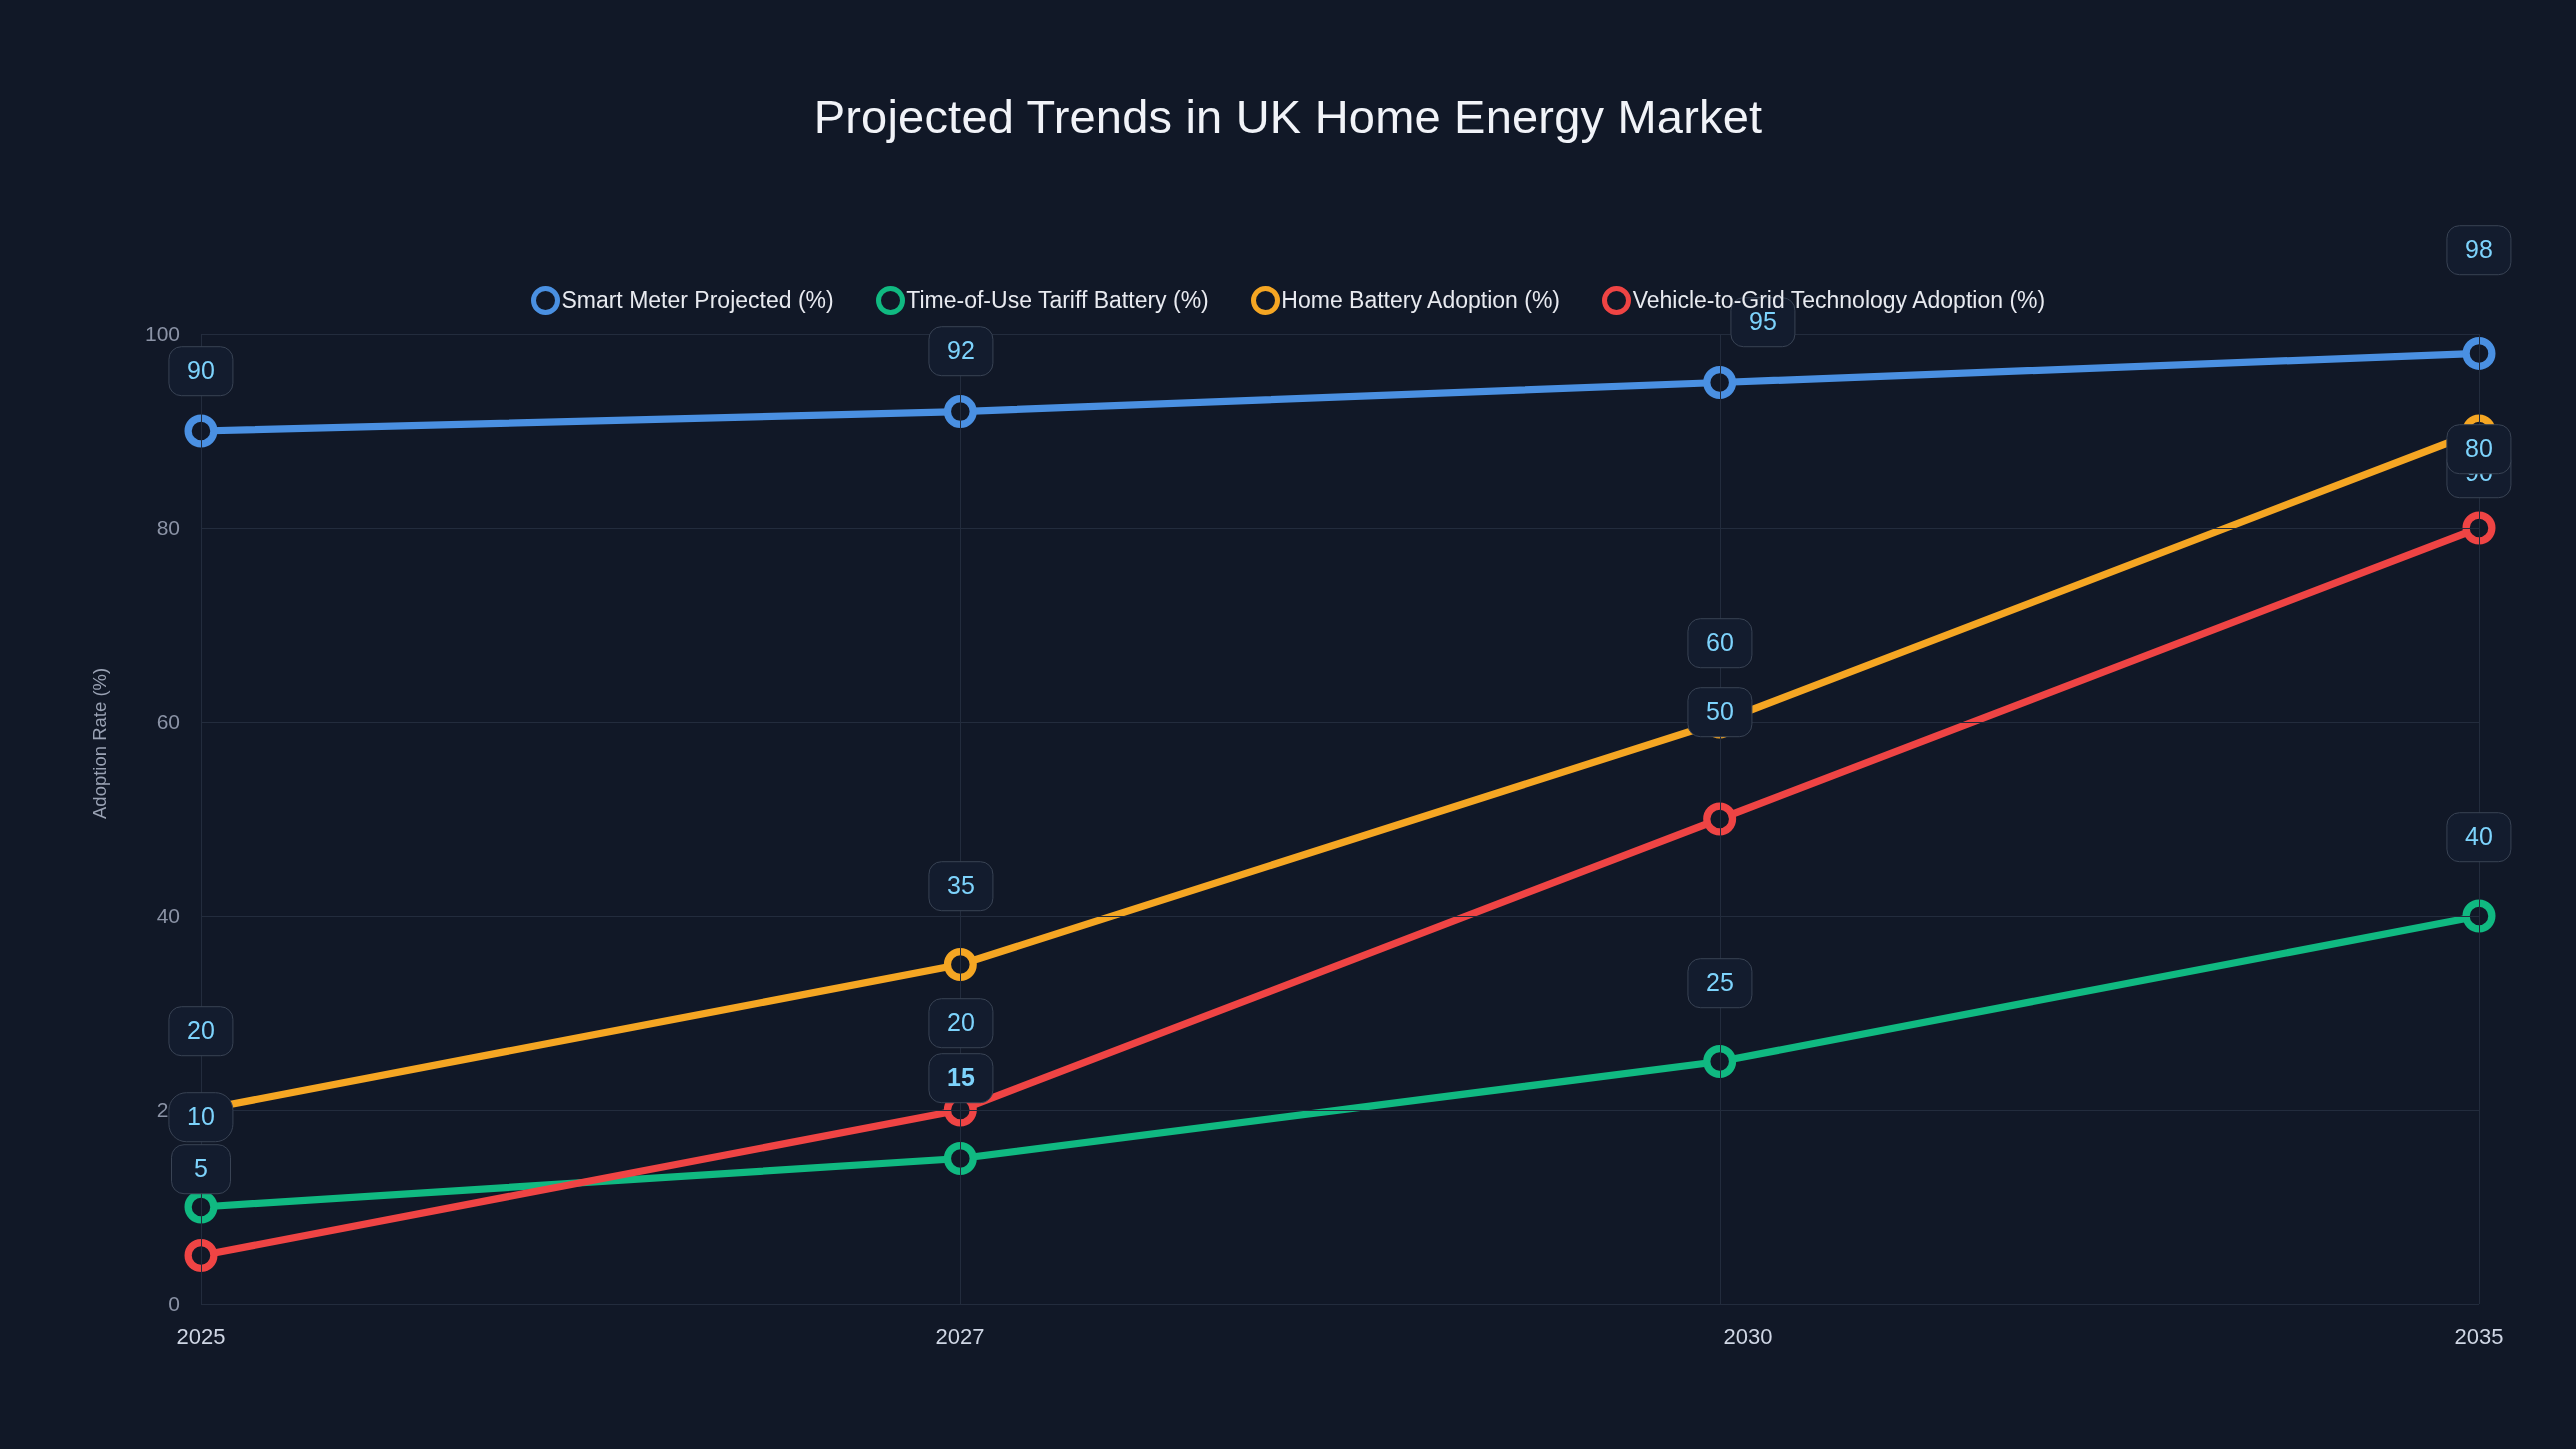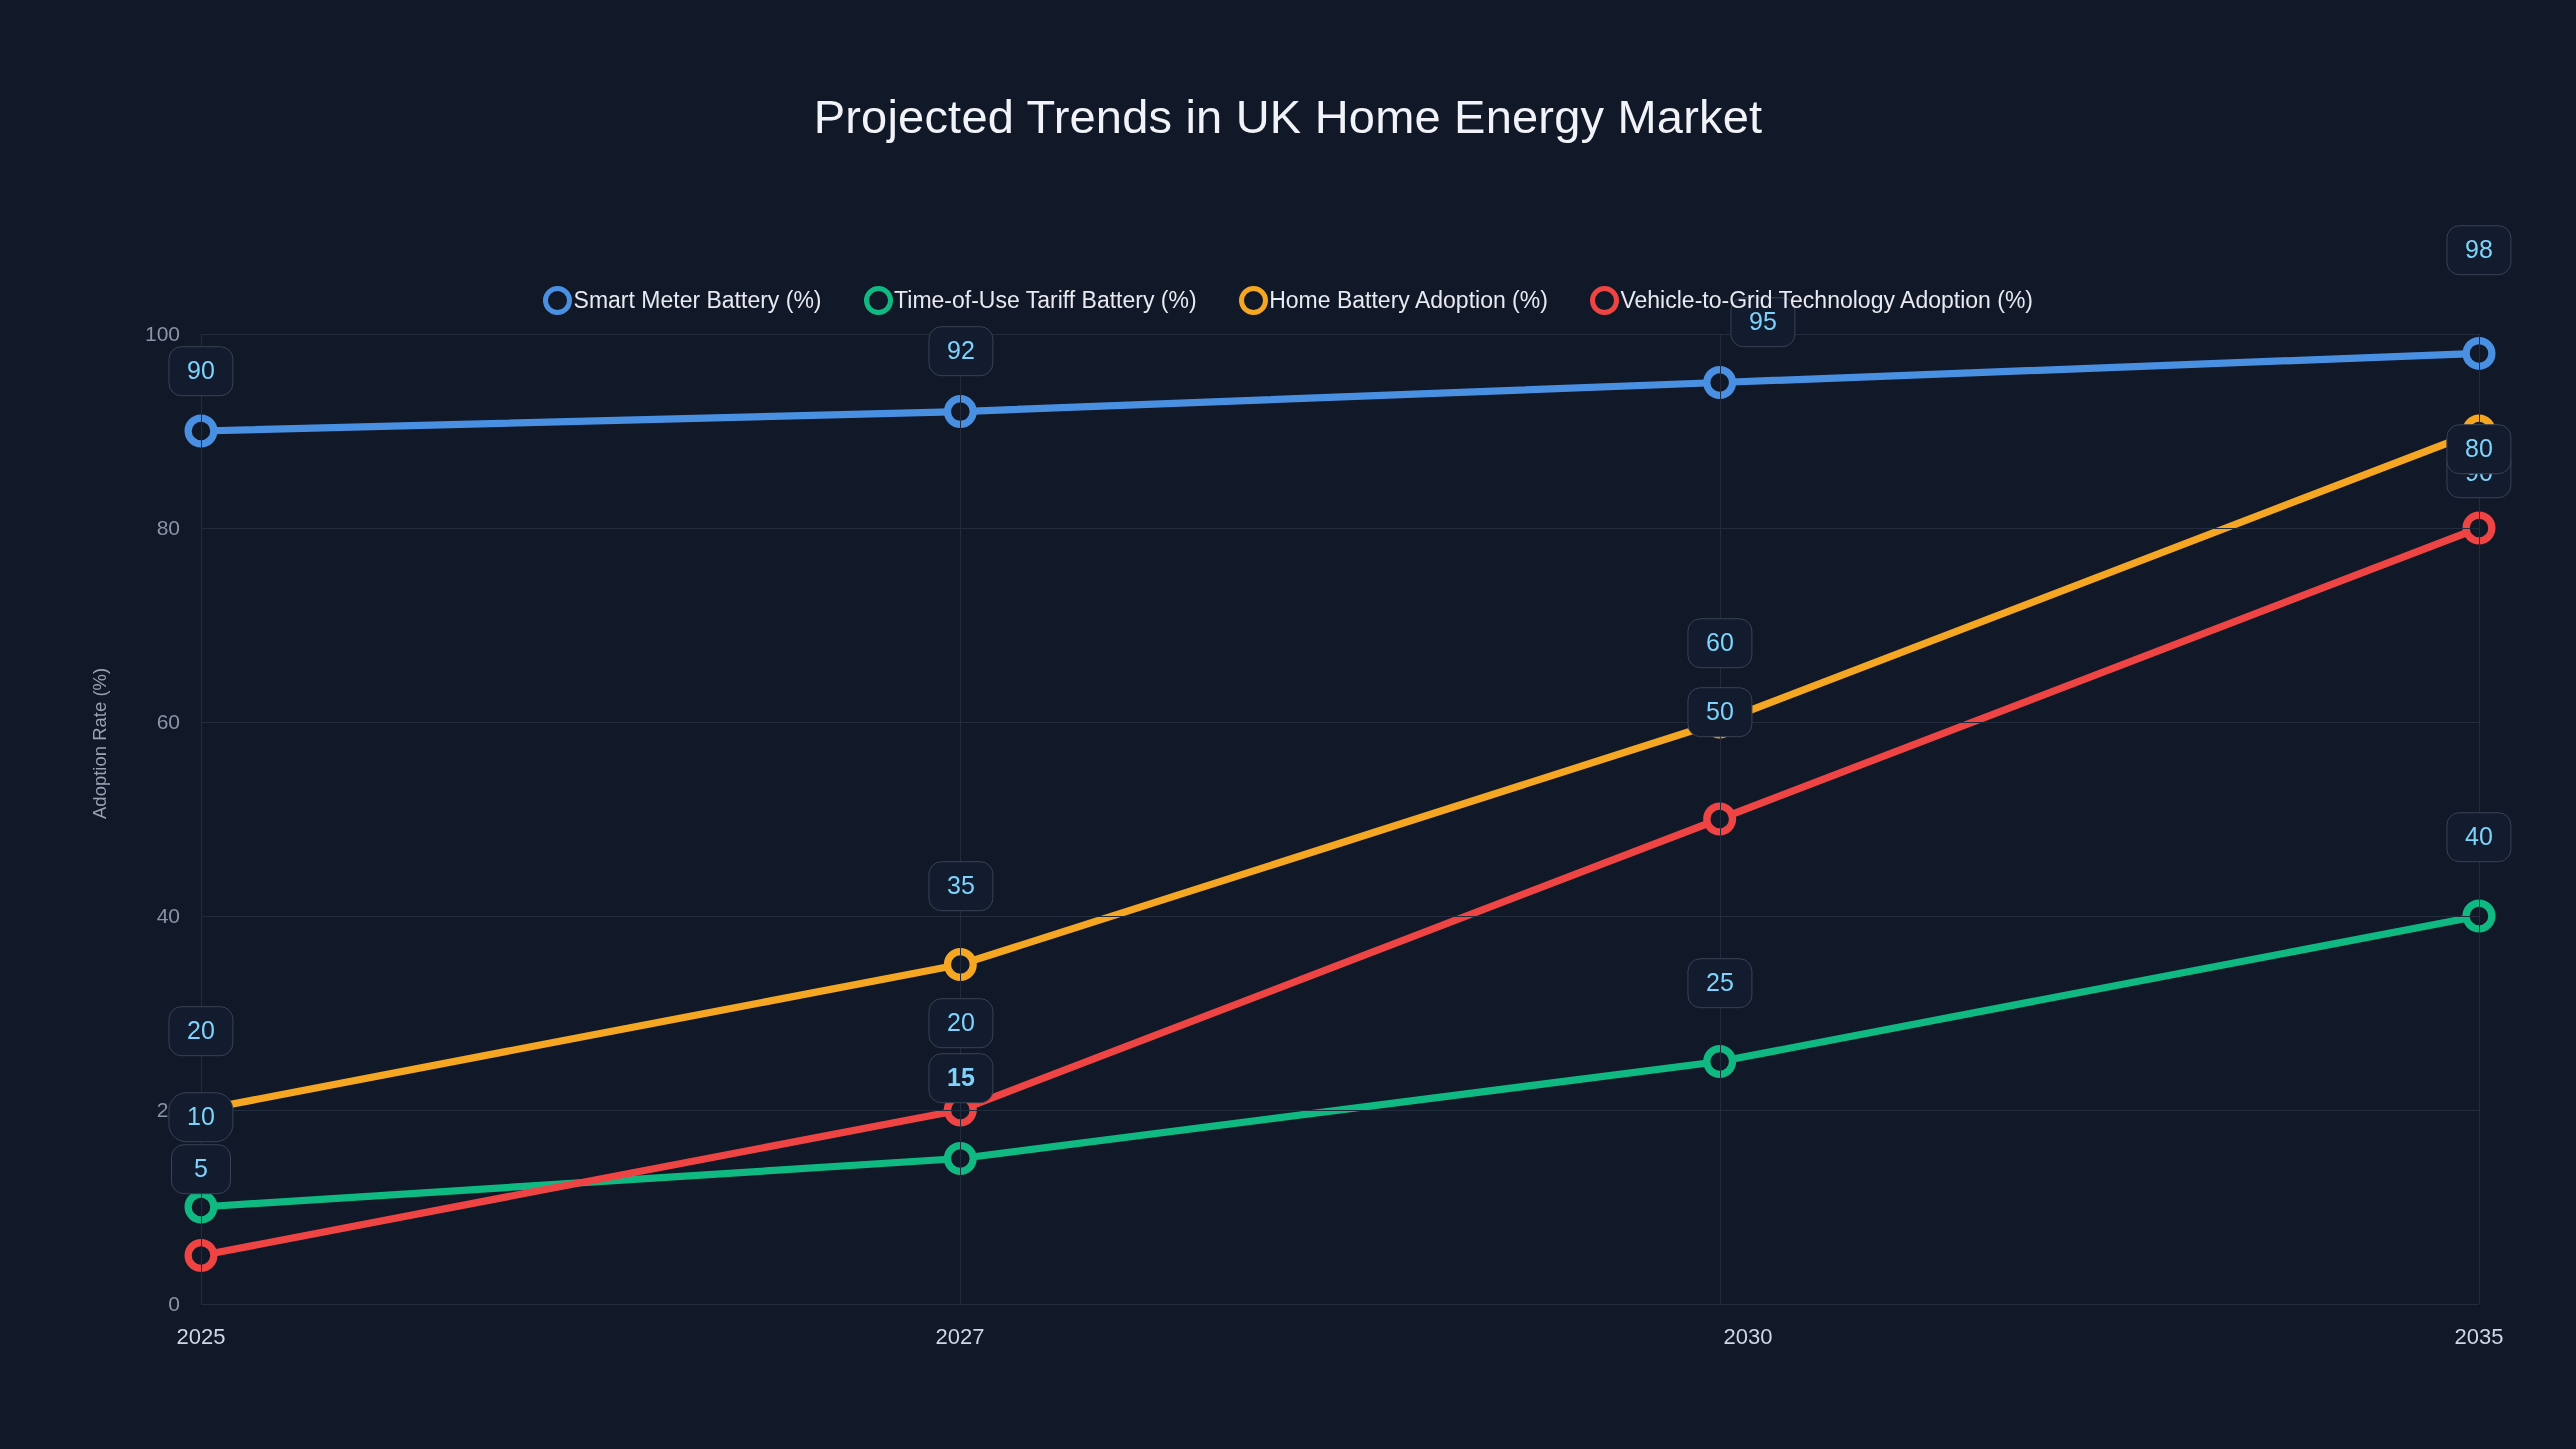--- a/index.html
+++ b/index.html
@@ -89,21 +89,21 @@
 </head>
 <body>
 
 <div id="root">
 
   <div id="chart-title">Projected Trends in UK Home Energy Market</div>
 
   <div id="legend">
       <div class="legend-item">
         <span class="legend-marker" style="border-color: rgb(74, 144, 226);"></span>
-        <span class="legend-label">Smart Meter Battery (%)</span>
+        <span class="legend-label">Smart Meter Projected (%)</span>
       </div>
       <div class="legend-item">
         <span class="legend-marker" style="border-color: rgb(16, 185, 129);"></span>
         <span class="legend-label">Time-of-Use Tariff Battery (%)</span>
       </div>
       <div class="legend-item">
         <span class="legend-marker" style="border-color: rgb(245, 166, 35);"></span>
         <span class="legend-label">Home Battery Adoption (%)</span>
       </div>
       <div class="legend-item">

